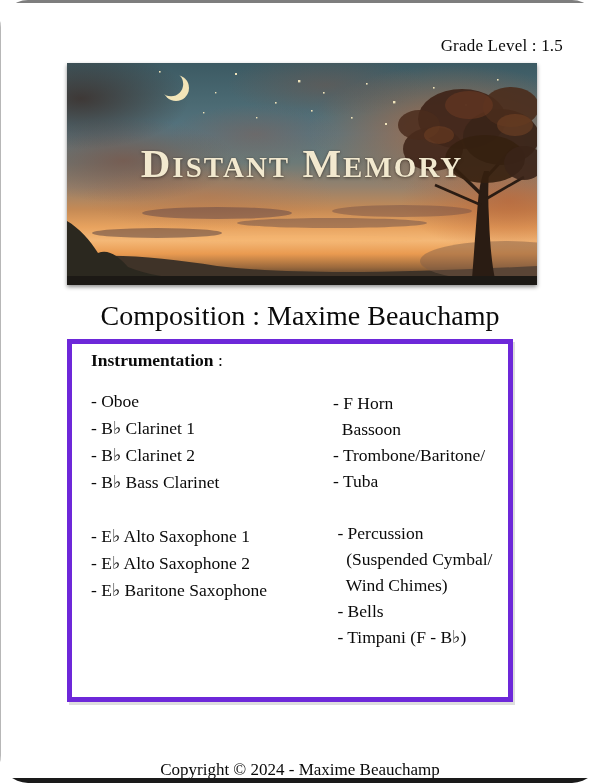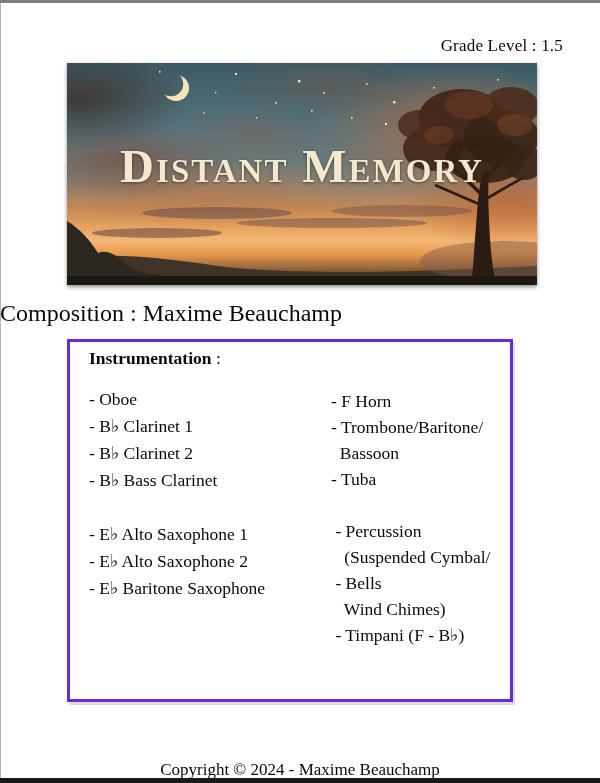--- a/index.html
+++ b/index.html
@@ -3,20 +3,21 @@
 <meta charset="utf-8">
 <style>
   html,body { margin:0; padding:0; background:#ffffff; }
   .page {
     position:relative;
     width:600px; height:783px;
     background:#ffffff;
     overflow:hidden;
     font-family:"Liberation Serif","DejaVu Serif",serif;
     color:#0a0a0a;
+    border-radius:28px;
   }
   .viewport-top-bar  { position:absolute; top:0; left:0; right:0; height:3px; background:#7e7e7e; }
   .viewport-bottom-bar { position:absolute; bottom:0; left:0; right:0; height:5px; background:#1a1a1a; }
   .viewport-left-line { position:absolute; top:3px; bottom:5px; left:0; width:1px; background:#b7b7b7; }
 
   .grade-level {
     position:absolute; top:36px; right:37px;
     font-size:17px; letter-spacing:0.2px;
   }
 
@@ -36,38 +37,38 @@
       linear-gradient(180deg,
         #3c5a63 0%, #4b6a73 18%, #577580 32%, #6d7a77 45%,
         #96826d 56%, #c58a55 66%, #e8a35f 74%, #f4b877 80%,
         #e99a50 86%, #9c6a3d 92%, #4a3a2c 97%, #2b241e 100%);
   }
   .artwork svg { position:absolute; left:0; top:0; width:100%; height:100%; display:block; }
   .cover-title {
     position:absolute; left:0; right:0; top:80px;
     text-align:center;
     font-variant:small-caps;
-    font-size:47px; line-height:1;
+    font-size:41px; line-height:1;
     letter-spacing:2px;
     font-weight:600;
     color:#f2e9cf;
     text-shadow:0 1px 3px rgba(35,25,18,0.55), 0 0 1px rgba(35,25,18,0.4);
     white-space:nowrap;
   }
 
   .composition-line {
     position:absolute; left:0; top:300px; width:100%;
-    text-align:left; font-size:24px;
+    text-align:center; font-size:28px;
   }
 
   
   .inst-box {
     position:absolute; left:67px; top:339px;
     width:446px; height:363px;
-    border:3px solid #6d28d9;
+    border:5px solid #6d28d9;
     box-sizing:border-box;
     background:#ffffff;
     box-shadow:2px 3px 0 rgba(0,0,0,0.13);
   }
   .inst-heading { position:absolute; left:19px; top:6px; font-size:17.5px; }
   .inst-heading .hd-bold { font-weight:bold; }
   .col { position:absolute; font-size:17.5px; }
   .col-left  { left:19px;  top:44px; }
   .col-right { left:261px; top:46px; }
   .inst-line { white-space:pre; }
@@ -171,28 +172,28 @@
         <div class="inst-line">- B♭ Clarinet 2</div>
         <div class="inst-line">- B♭ Bass Clarinet</div>
         <div class="inst-line"></div>
         <div class="inst-line">- E♭ Alto Saxophone 1</div>
         <div class="inst-line">- E♭ Alto Saxophone 2</div>
         <div class="inst-line">- E♭ Baritone Saxophone</div>
       </div>
 
     <div class="col col-right">
         <div class="inst-line">- F Horn</div>
+        <div class="inst-line">  Bassoon</div>
         <div class="inst-line">- Trombone/Baritone/</div>
-        <div class="inst-line">  Bassoon</div>
         <div class="inst-line">- Tuba</div>
         <div class="inst-line"></div>
         <div class="inst-line"> - Percussion</div>
         <div class="inst-line">   (Suspended Cymbal/</div>
+        <div class="inst-line">   Wind Chimes)</div>
         <div class="inst-line"> - Bells</div>
-        <div class="inst-line">   Wind Chimes)</div>
         <div class="inst-line"> - Timpani (F - B♭)</div>
       </div>
   </div>
 
   <div class="copyright-line">Copyright © 2024 - Maxime Beauchamp</div>
 
   <div class="viewport-bottom-bar"></div>
 </div>
 
 </body></html>

